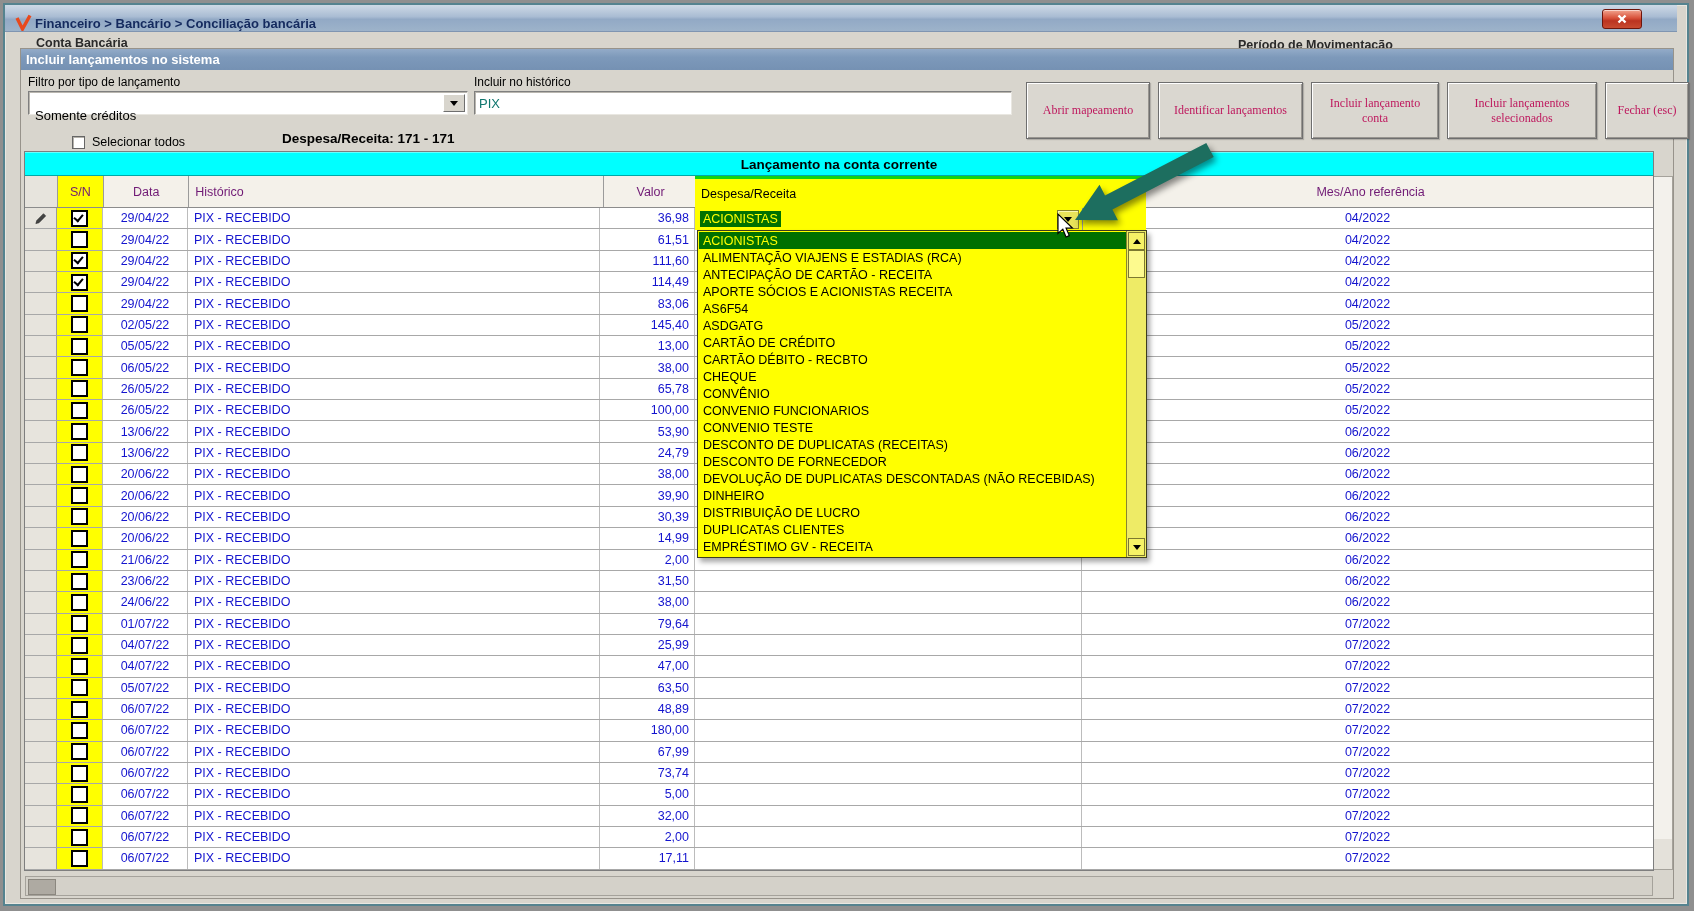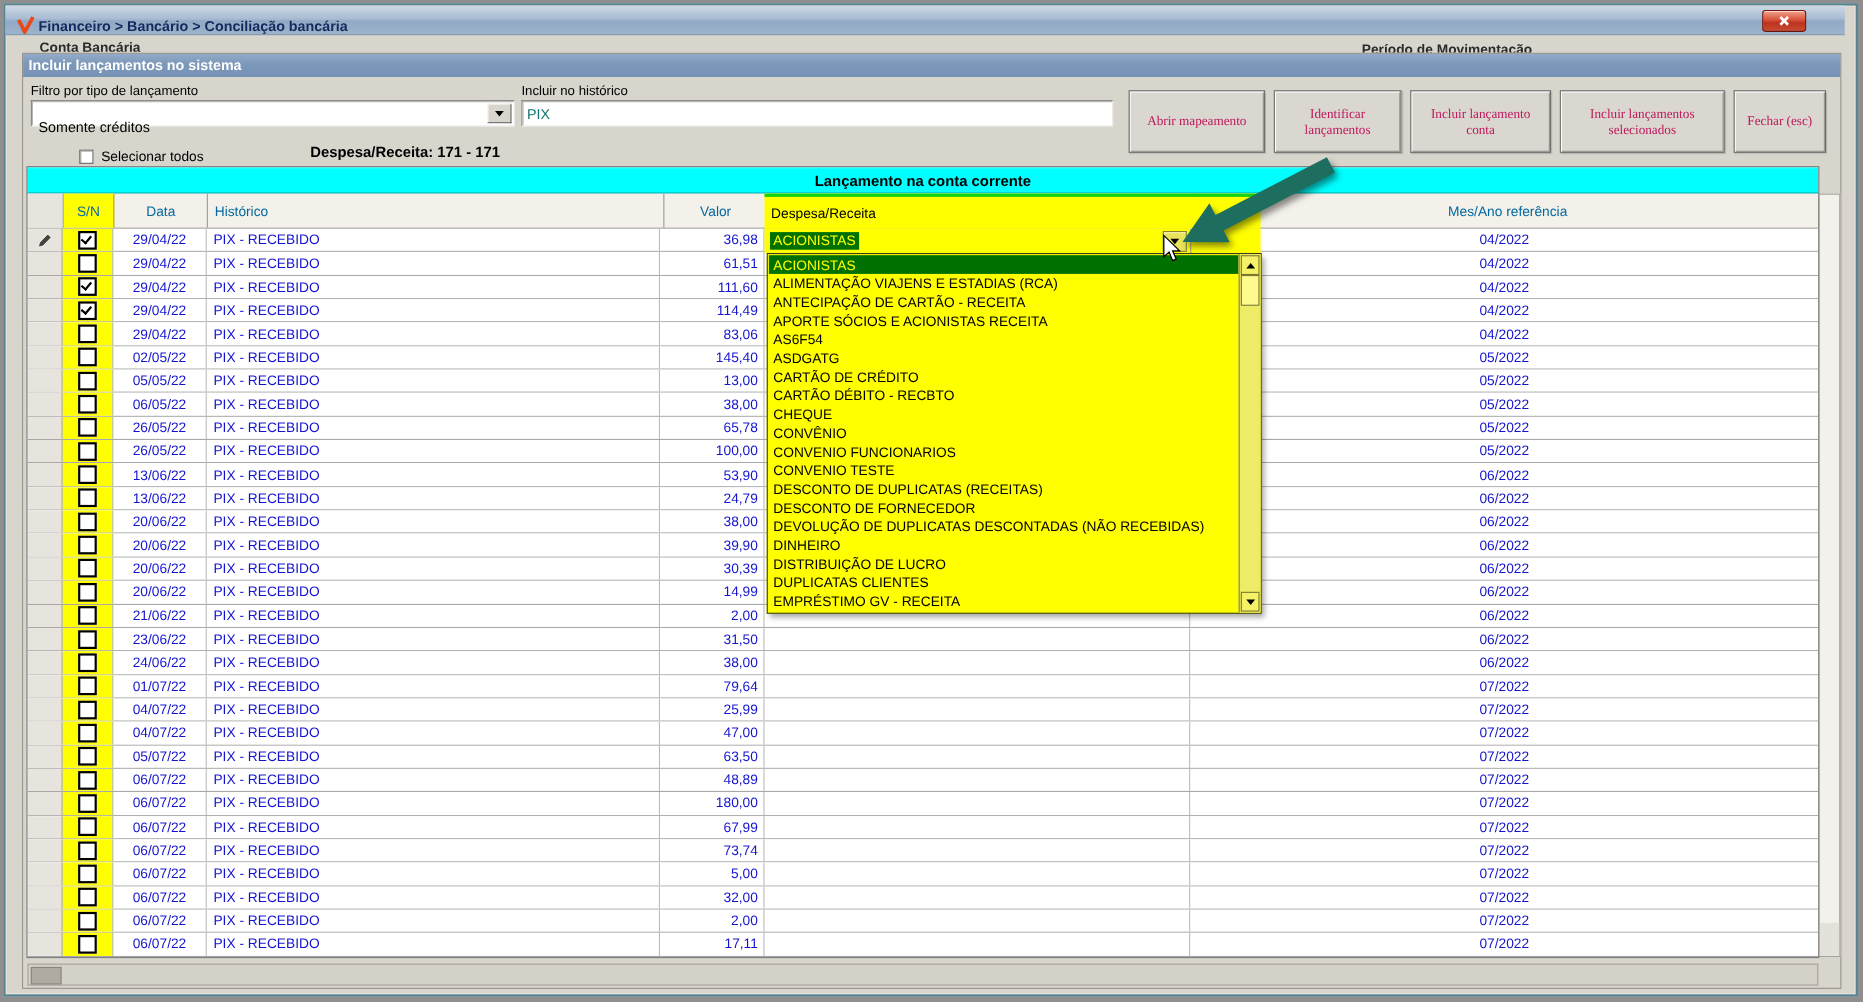--- a/index.html
+++ b/index.html
@@ -30,32 +30,32 @@
   .combo .val{position:absolute;left:6px;top:4px;font-size:13px;color:#000;margin-top:12px;}
   .combo-btn{position:absolute;right:2px;top:2px;bottom:2px;width:20px;background:#d8d5cd;border:1px solid #fff;
     border-right-color:#6f6f6f;border-bottom-color:#6f6f6f;display:flex;align-items:center;justify-content:center;cursor:pointer;}
   .tri-dn{width:0;height:0;border-left:4px solid transparent;border-right:4px solid transparent;border-top:5px solid #000;}
   .tri-up{width:0;height:0;border-left:4px solid transparent;border-right:4px solid transparent;border-bottom:5px solid #000;}
   .txt-input{left:474px;top:91px;width:538px;height:24px;font-size:13px;padding:0 4px;color:#0f766e;outline:none;font-family:"Liberation Sans",sans-serif;}
 
   .toolbar{left:1026px;top:82px;width:640px;height:57px;display:flex;gap:8px;position:absolute;}
   .toolbtn{flex:0 0 auto;background:#dad7d0;border:1px solid #6e6e6e;box-shadow:inset 1px 1px 0 #ffffff,inset -1px -1px 0 #989590,1px 1px 1px rgba(0,0,0,.18);
     font-size:12px;color:#be185d;display:flex;align-items:center;justify-content:center;text-align:center;padding:2px 4px;cursor:pointer;font-family:Liberation Serif, serif;}
-  .toolbtn:nth-child(1){width:124px;}.toolbtn:nth-child(2){width:116px;}.toolbtn:nth-child(3){width:128px;}
+  .toolbtn:nth-child(1){width:124px;}.toolbtn:nth-child(2){width:145px;}.toolbtn:nth-child(3){width:128px;}
   .toolbtn:nth-child(4){width:150px;}.toolbtn:nth-child(5){width:84px;}
 
   .selall-box{left:72px;top:136px;width:13px;height:13px;background:#fff;border:1px solid #666;box-shadow:inset 1px 1px 0 #b5b2ab;cursor:pointer;}
   .selall-label{left:92px;top:135px;font-size:12.5px;}
   .summary{left:282px;top:131px;font-size:13.5px;font-weight:bold;}
 
   
   .banner{left:25px;top:152px;width:1628px;height:24px;background:#00ffff;border-top:1px solid #66ffff;border-bottom:1px solid #00a8a8;
     color:#000;font-weight:bold;font-size:13.5px;display:flex;align-items:center;justify-content:center;}
   .hdr{left:25px;top:176px;width:1628px;height:32px;display:flex;background:#f4f1ea;border-bottom:1px solid #8c8c8c;z-index:1;}
-  .hc{border-right:1px solid #9b9b9b;display:flex;align-items:center;font-size:12.5px;color:#0369a1;}
+  .hc{border-right:1px solid #9b9b9b;display:flex;align-items:center;font-size:12.5px;color:#701a75;}
   .grid-body{left:25px;top:208px;width:1628px;height:662px;display:flex;flex-direction:column;background:#fff;z-index:1;}
   .row{display:flex;height:21.355px;border-bottom:1px solid #a8a8a8;box-sizing:border-box;background:#fff;}
   .c{border-right:1px solid #bcbcbc;box-sizing:border-box;font-size:12.5px;color:#1414ce;display:flex;align-items:center;overflow:hidden;white-space:nowrap;}
   .w-marker{width:32px;}.w-sn{width:46px;}.w-data{width:85px;}.w-hist{width:412px;}.w-valor{width:95px;}.w-desp{width:387px;}.w-mes{width:571px;border-right:none;}
   .c.w-marker{background:#e7e4dd;border-right:1px solid #9b9b9b;justify-content:center;color:#333;}
   .c.w-sn{background:#ffff00;justify-content:center;}
   .c.w-data{justify-content:center;}
   .c.w-hist{padding-left:6px;}
   .c.w-valor{justify-content:flex-end;padding-right:5px;}
   .c.w-mes{justify-content:center;}

